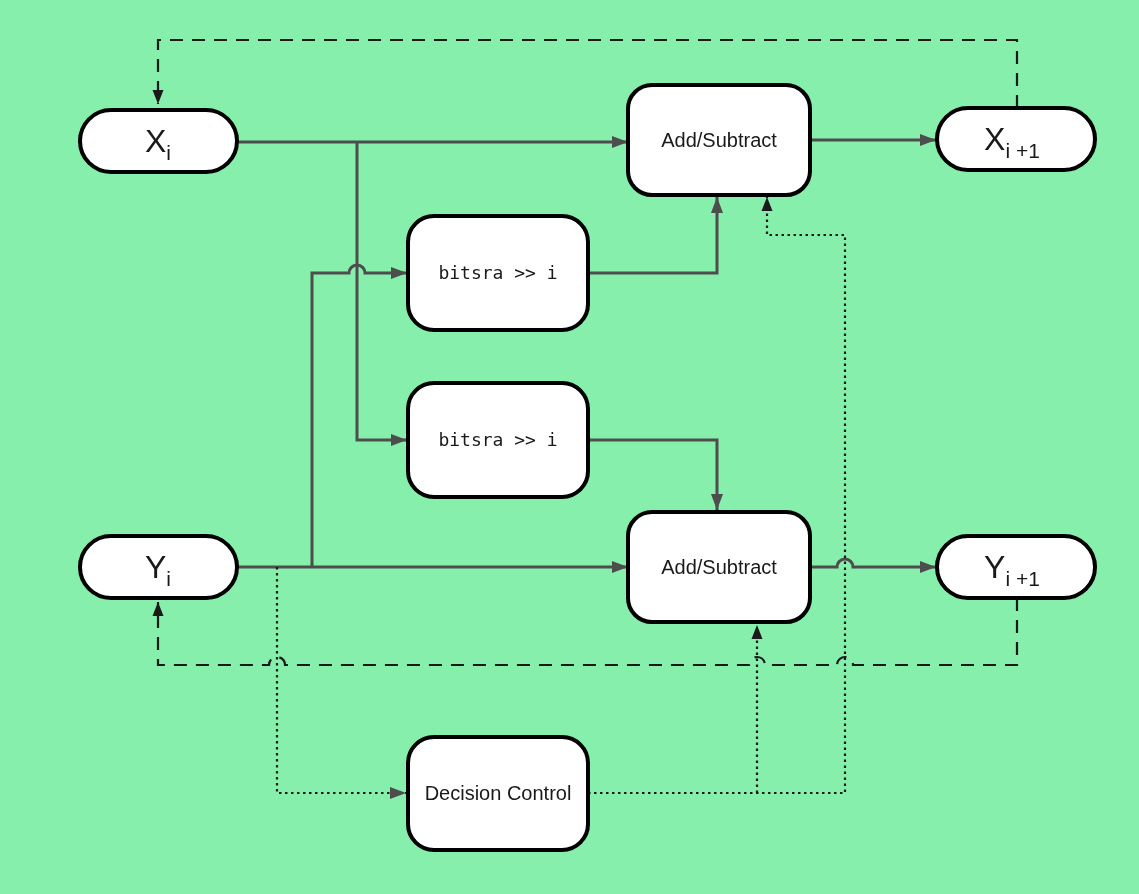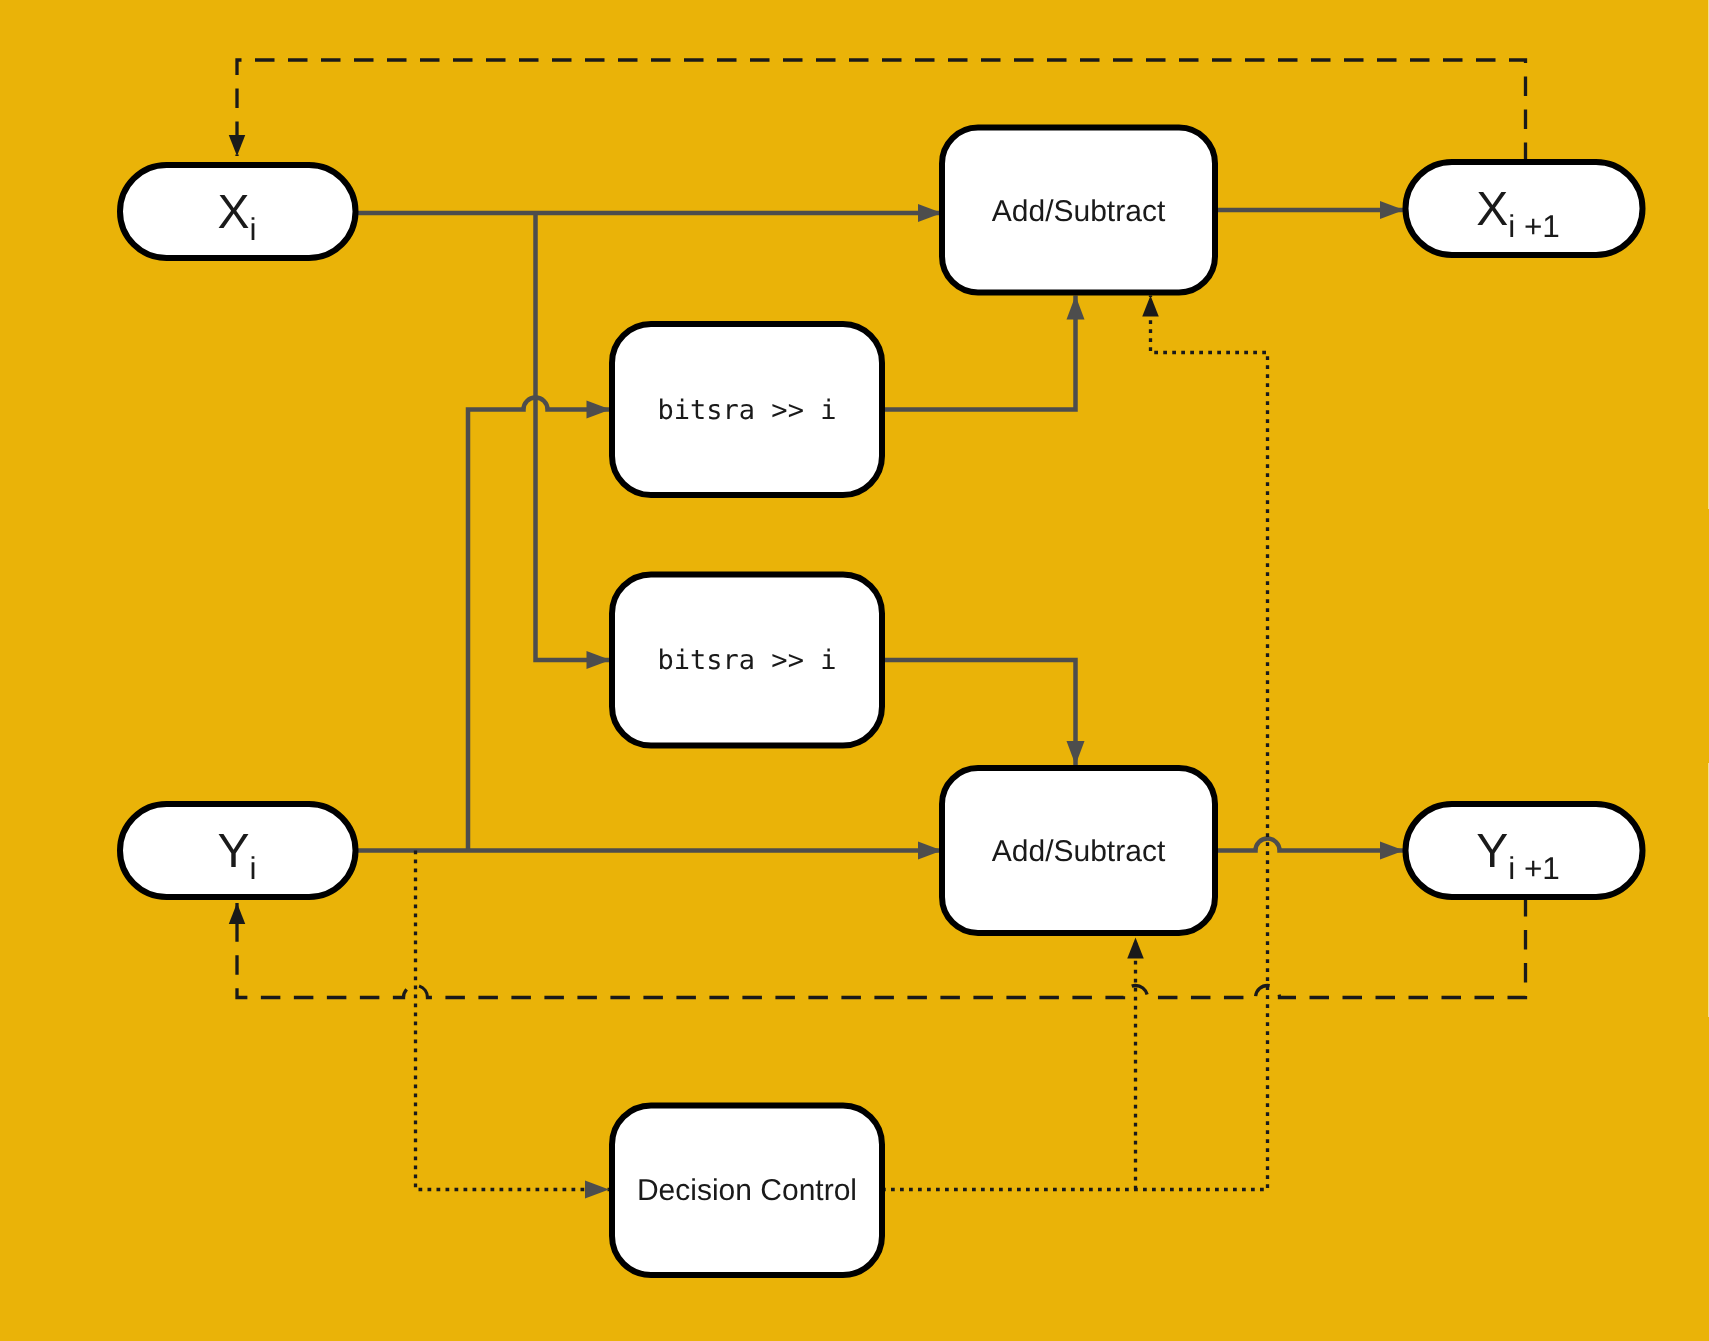--- a/index.html
+++ b/index.html
@@ -5,21 +5,21 @@
   html, body {
     margin: 0;
     padding: 0;
     background: #ffffff;
     font-family: "Liberation Sans", sans-serif;
   }
   .canvas {
     position: relative;
     width: 1139px;
     height: 894px;
-    background: #eab308;
+    background: #86efac;
     overflow: hidden;
   }
   svg { display: block; }
   .node-label {
     font-family: "Liberation Sans", sans-serif;
     font-size: 20px;
     fill: #1a1a1a;
   }
   .mono-label {
     font-family: "DejaVu Sans Mono", monospace;

